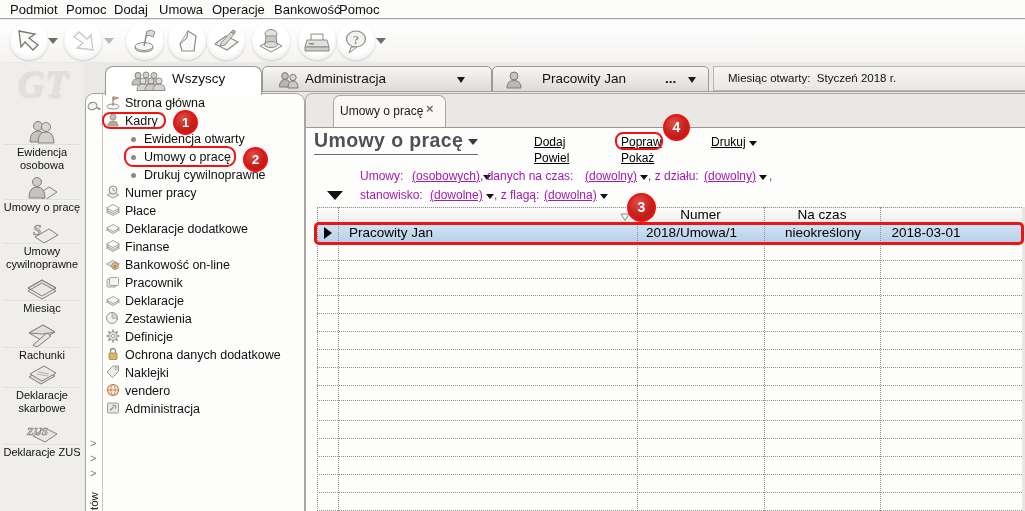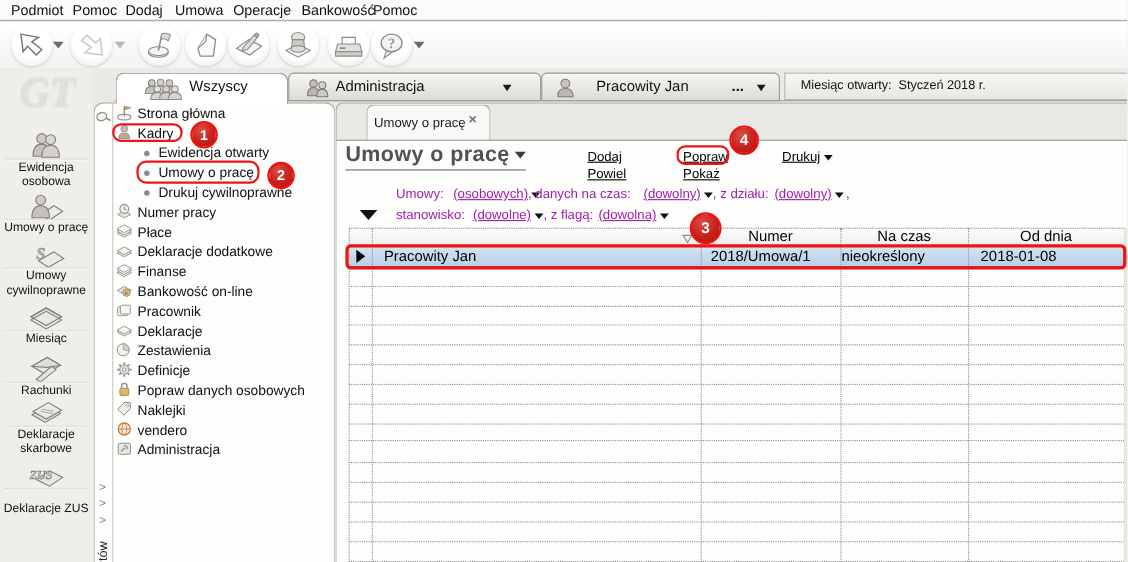--- a/index.html
+++ b/index.html
@@ -221,21 +221,21 @@
           <line x1="12" y1="13" x2="23" y2="15"></line>
         </g>
       </svg></div>
 <div class="sbsep" style="top:387px"></div>
 <div class="sbitem" style="top:389px;left:0">Deklaracje<br>skarbowe</div>
 <div class="sbicon" style="top:418px;left:42px"><svg viewBox="0 0 34 28" width="34" height="28">
         <path d="M8 18 L20 10 L32 16 L20 24 Z" fill="#e8e6e2" stroke="#82807c"></path>
         <text x="2" y="17" font-size="11" font-style="italic" font-weight="bold" fill="#c9c6c1" stroke="#8a8884" stroke-width=".6" font-family="Liberation Serif">ZUS</text>
       </svg></div>
 <div class="sbsep" style="top:444px"></div>
-<div class="sbitem" style="top:456px;left:0">Deklaracje ZUS</div>
+<div class="sbitem" style="top:446px;left:0">Deklaracje ZUS</div>
 </div>
 
 <div class="abs" id="treepanel"></div>
 <svg class="abs" style="left:86px;top:99px;z-index:2" viewBox="0 0 16 14" width="16" height="14">
     <ellipse cx="6.5" cy="7" rx="4.5" ry="3.6" fill="#f4f2ef" stroke="#8d8b88" stroke-width="1.1" transform="rotate(-20 6.5 7)"></ellipse>
     <line x1="10.5" y1="8.5" x2="14.5" y2="10.5" stroke="#8d8b88" stroke-width="1.6"></line>
   </svg>
 <div class="abs" style="left:1022px;top:207px;width:3px;height:304px;background:#e9e7e4;z-index:4"></div>
 <div id="treeitems">
 <svg class="ticon" style="left:105px;top:94px" viewBox="0 0 16 16">
@@ -311,21 +311,21 @@
         <line x1="11.1" y1="11.1" x2="12.6" y2="12.6"></line>
         <line x1="3.4" y1="12.6" x2="4.9" y2="11.1"></line>
         <line x1="11.1" y1="4.9" x2="12.6" y2="3.4"></line>
       </g>
     </svg>
 <div class="titem" style="top:327.5px">Definicje</div>
 <svg class="ticon" style="left:105px;top:346px" viewBox="0 0 16 16">
       <rect x="4" y="7" width="8" height="6.5" rx="1" fill="#ddb96c" stroke="#9c8444" stroke-width=".8"></rect>
       <path d="M5.5 7 V5 a2.5 2.5 0 0 1 5 0 V7" fill="none" stroke="#8f8e8c" stroke-width="1.3"></path>
     </svg>
-<div class="titem" style="top:345.5px">Popraw danych osobowych</div>
+<div class="titem" style="top:345.5px">Ochrona danych dodatkowe</div>
 <svg class="ticon" style="left:105px;top:364px" viewBox="0 0 16 16">
       <path d="M2 8 L8 2 L13.5 2 L13.5 7.5 L7.5 13.5 Z" fill="#efece8" stroke="#8f8e8c" stroke-width=".9"></path>
       <circle cx="11" cy="4.5" r="1.2" fill="#fff" stroke="#8f8e8c" stroke-width=".7"></circle>
     </svg>
 <div class="titem" style="top:363.5px">Naklejki</div>
 <svg class="ticon" style="left:105px;top:382px" viewBox="0 0 16 16">
       <circle cx="8" cy="8" r="5.5" fill="#f1efec" stroke="#c9742e" stroke-width="1.1"></circle>
       <path d="M3 8 H13 M8 2.5 C5 5 5 11 8 13.5 C11 11 11 5 8 2.5" fill="none" stroke="#c9742e" stroke-width=".8"></path>
     </svg>
 <div class="titem" style="top:381.5px">vendero</div>
@@ -368,30 +368,29 @@
 <div class="ftxt" style="left:769px;top:169px">,</div>
 <div class="ftxt" style="left:360px;top:188px">stanowisko:</div>
 <div class="ftxt" style="left:430px;top:188px"><span class="fval">(dowolne)</span><span class="dn2"></span></div>
 <div class="ftxt" style="left:494px;top:188px">, z flagą:</div>
 <div class="ftxt" style="left:544px;top:188px"><span class="fval">(dowolna)</span><span class="dn2"></span></div>
 <div class="abs" style="left:327px;top:191px;width:0;height:0;border-left:8px solid transparent;border-right:8px solid transparent;border-top:9px solid #111"></div>
 
 <div class="abs" id="thead">
   <div class="hcell" style="left:320px;width:127px">Numer</div>
   <div class="hcell" style="left:447px;width:116px">Na czas</div>
-  <div class="hcell" style="left:563px;width:142px">Od dnia</div>
   <svg style="position:absolute;left:303px;top:5px" width="10" height="9" viewBox="0 0 10 9">
       <path d="M1 1 H9 L5 7.5 Z" fill="none" stroke="#8a8a8a" stroke-width="1"></path>
     </svg>
 </div>
 <div class="abs" id="selrow">
   <span style="position:absolute;left:31px;top:1px">Pracowity Jan</span>
   <span style="position:absolute;left:310px;width:127px;text-align:center;top:1px">2018/Umowa/1</span>
-  <span style="position:absolute;left:447px;width:116px;text-align:left;top:1px">nieokreślony</span>
-  <span style="position:absolute;left:563px;width:90px;text-align:center;top:1px">2018-01-08</span>
+  <span style="position:absolute;left:447px;width:116px;text-align:center;top:1px">nieokreślony</span>
+  <span style="position:absolute;left:563px;width:90px;text-align:center;top:1px">2018-03-01</span>
   <span style="position:absolute;left:6px;top:3px;width:0;height:0;border-top:6px solid transparent;border-bottom:6px solid transparent;border-left:8px solid #000"></span>
 </div>
 
 <div id="emptyrows">
 <div class="doth" style="left:317px;top:259.7px;width:705px"></div>
 <div class="doth" style="left:317px;top:277.5px;width:705px"></div>
 <div class="doth" style="left:317px;top:295.4px;width:705px"></div>
 <div class="doth" style="left:317px;top:313.2px;width:705px"></div>
 <div class="doth" style="left:317px;top:331.1px;width:705px"></div>
 <div class="doth" style="left:317px;top:349.0px;width:705px"></div>

